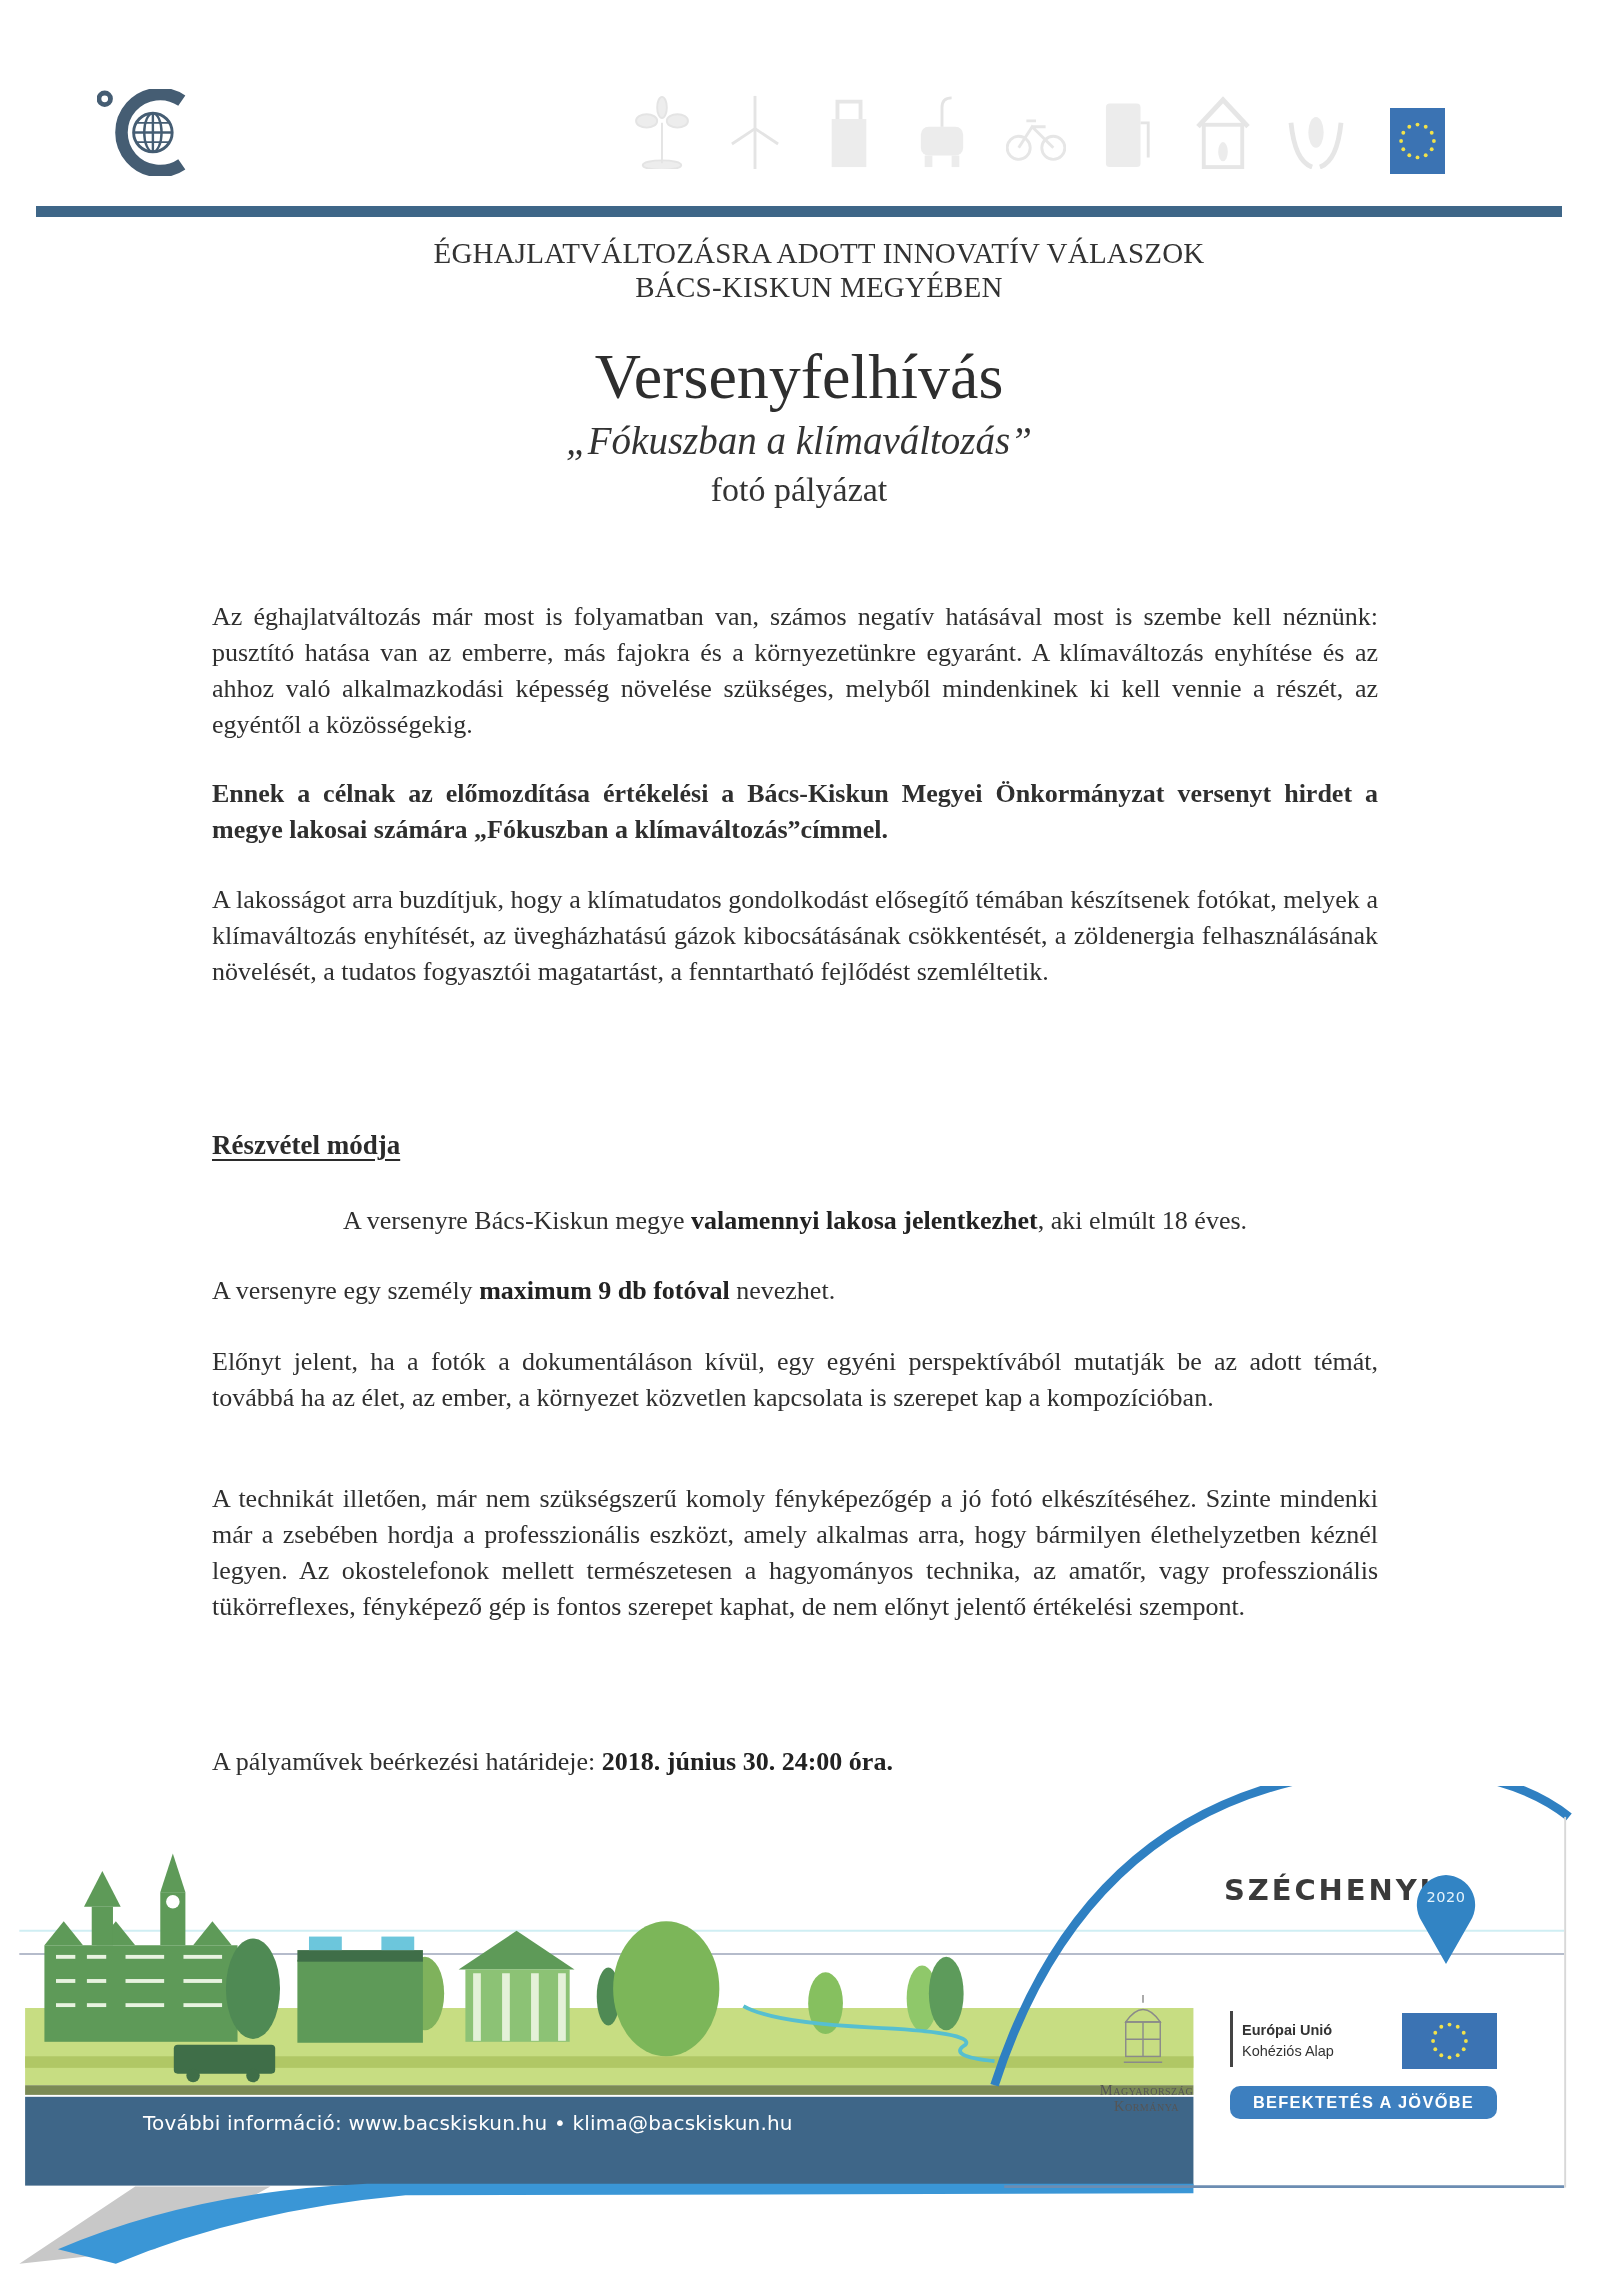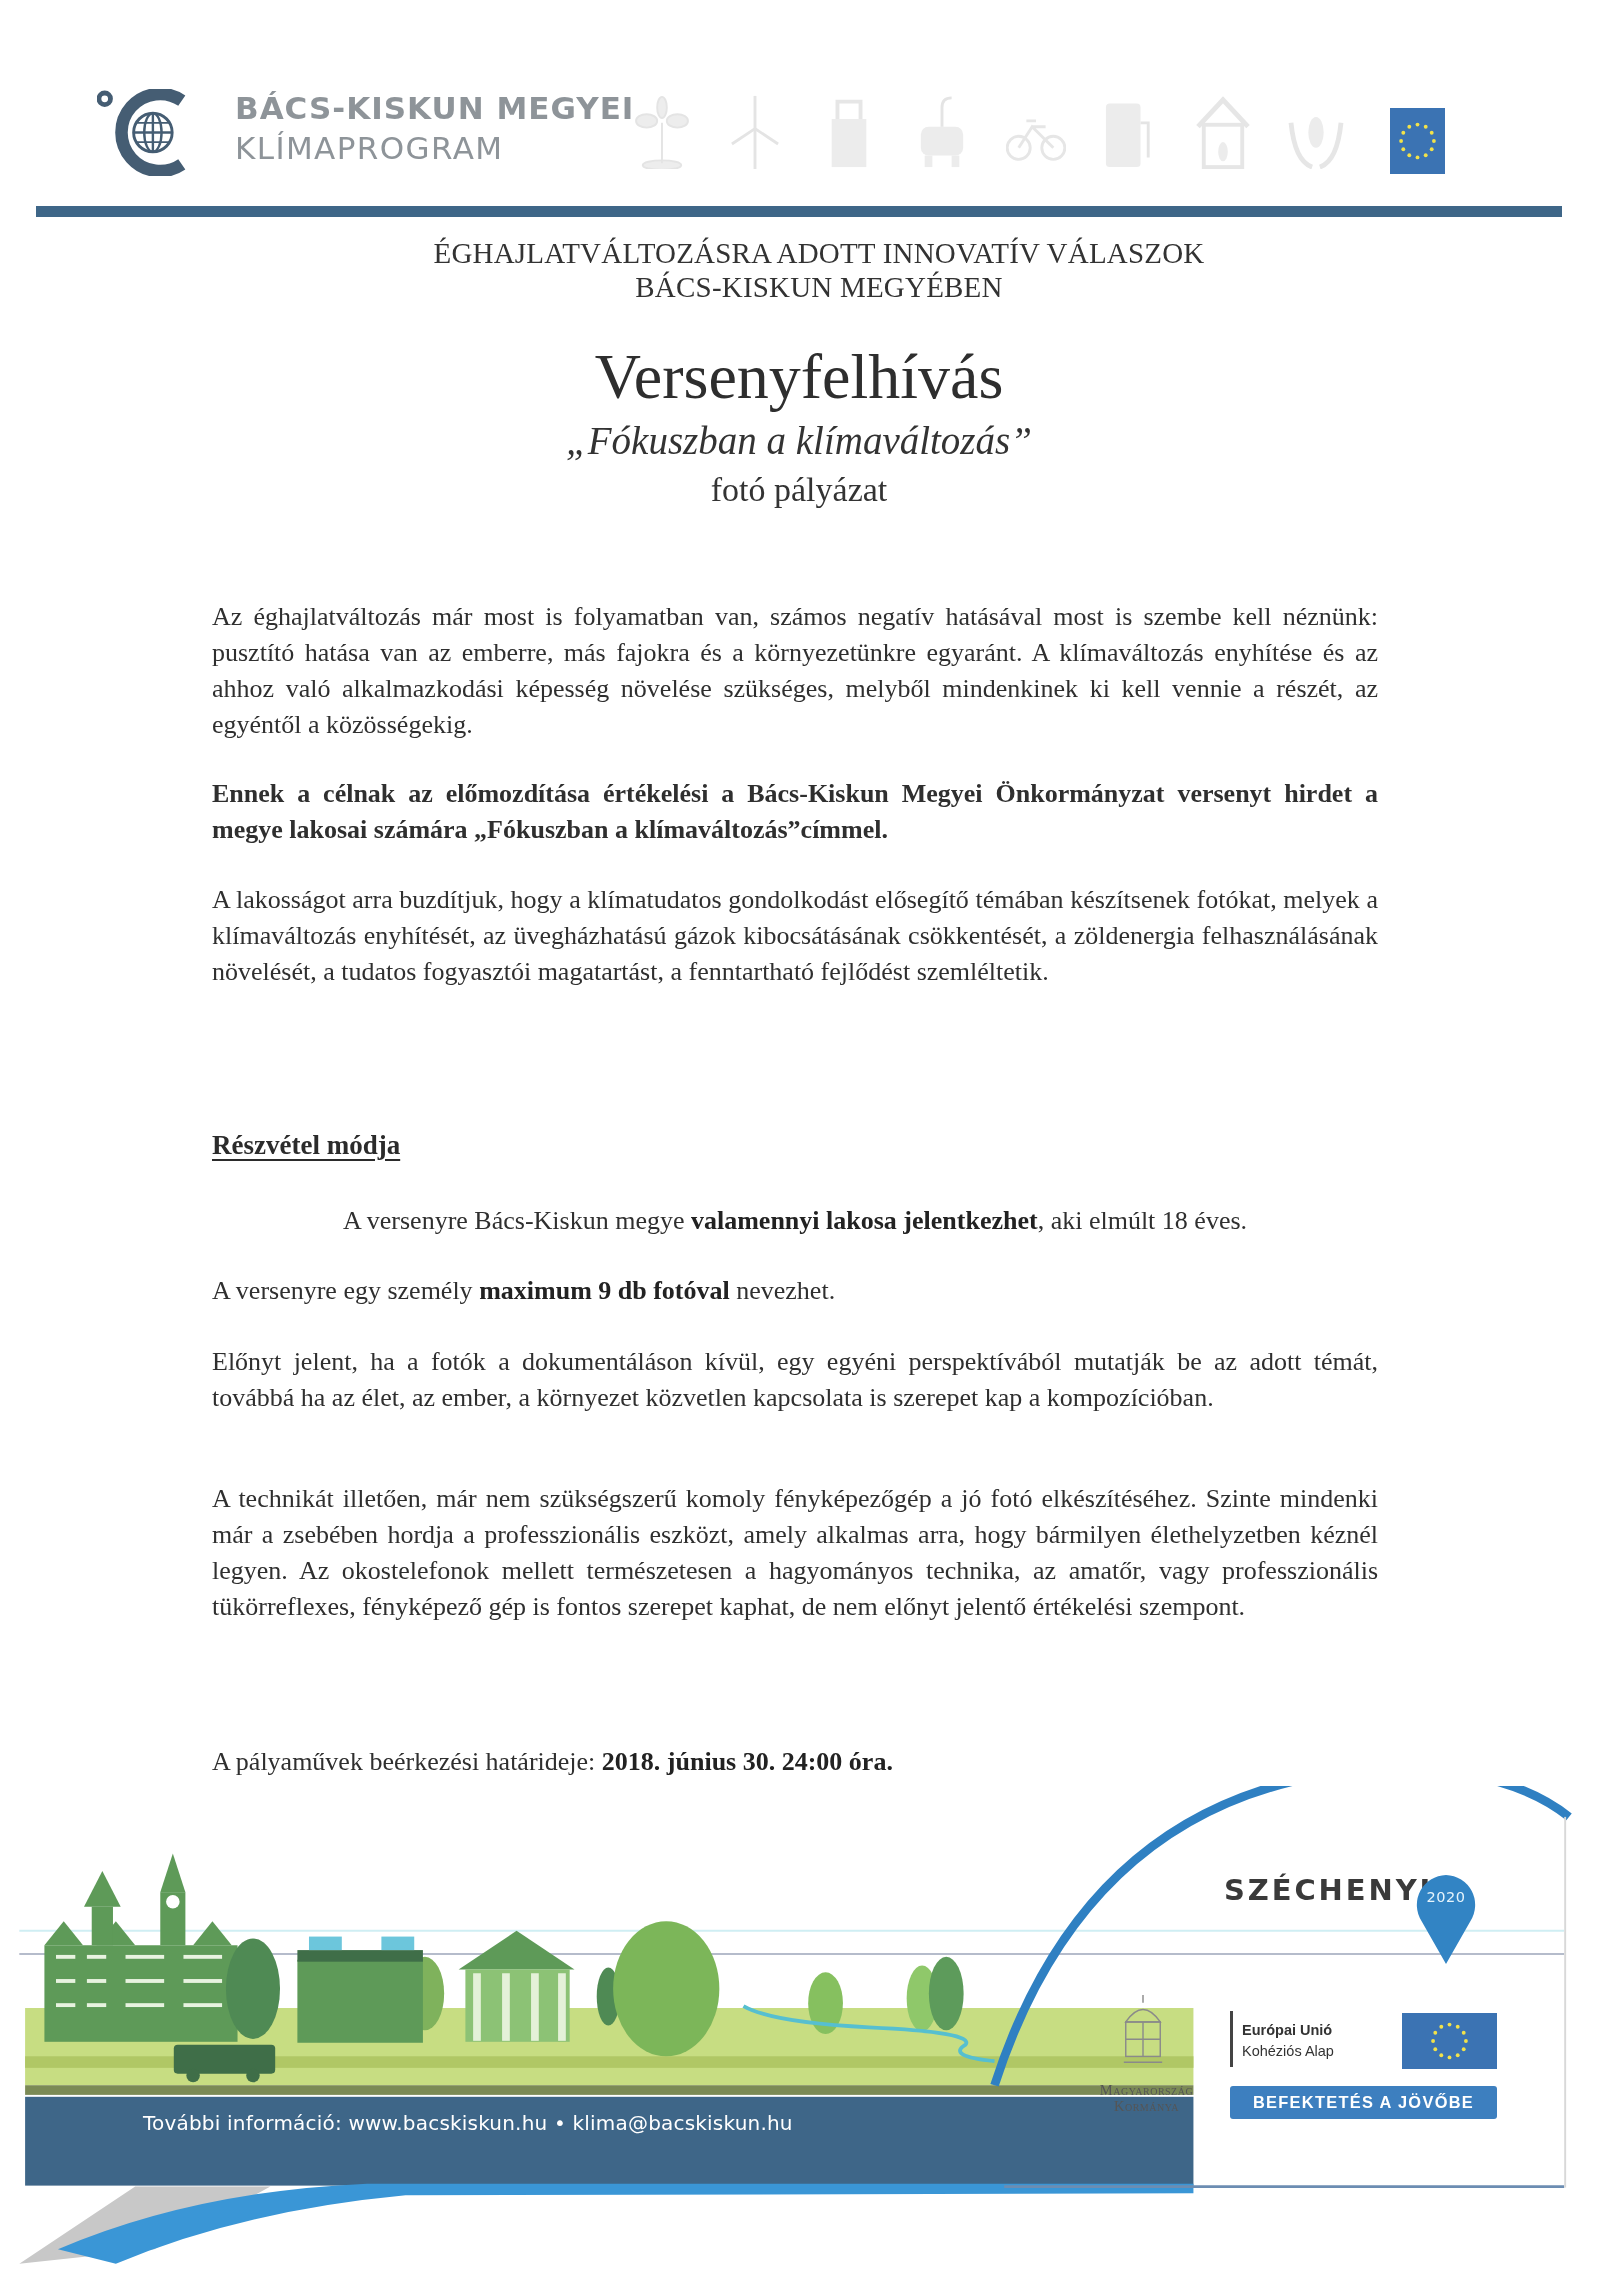--- a/index.html
+++ b/index.html
@@ -41,41 +41,37 @@
   .footer-art { position:absolute; left:0; top:1786px; width:1598px; height:500px; }
   .szechenyi { position:absolute; left:1224px; top:1873px; font-family:"DejaVu Sans", sans-serif; font-weight:bold; font-size:29px; letter-spacing:2.9px; color:#3a3a3a; }
   .pin { position:absolute; left:1414px; top:1873px; width:64px; height:93px; }
   .pin-text { position:absolute; left:1418px; top:1889px; width:56px; text-align:center; font-family:"DejaVu Sans", sans-serif; font-size:14.5px; color:#e6f4fb; letter-spacing:0.5px; }
   .gov-crest { position:absolute; left:1120px; top:1993px; width:46px; height:77px; }
   .gov-name { position:absolute; left:1074px; top:2082px; width:145px; text-align:center; font-size:14.5px; line-height:16.4px; color:#555; font-variant:small-caps; letter-spacing:0.5px; }
   .eu-divider { position:absolute; left:1230px; top:2011px; width:2.9px; height:56px; background:#444; }
   .eu-text { position:absolute; left:1242px; top:2020px; font-family:"Liberation Sans", sans-serif; font-size:14.5px; line-height:21px; color:#333; }
   .eu-text .t1 { font-weight:bold; }
   .eu-flag-bot { position:absolute; left:1402px; top:2013px; width:95px; height:56px; background:#3b73b3; }
-  .invest-btn { position:absolute; left:1230px; top:2086px; width:267px; height:33px; border-radius:3px; background:#3d7fbf; color:#ffffff; font-family:"Liberation Sans", sans-serif; font-weight:bold; font-size:16.4px; letter-spacing:1.3px; line-height:33px; text-align:center; }
+  .invest-btn { position:absolute; left:1230px; top:2086px; width:267px; height:33px; border-radius:10px; background:#3d7fbf; color:#ffffff; font-family:"Liberation Sans", sans-serif; font-weight:bold; font-size:16.4px; letter-spacing:1.3px; line-height:33px; text-align:center; }
   .info-text { position:absolute; left:143px; top:2111px; font-family:"DejaVu Sans", sans-serif; font-size:20px; color:#ffffff; letter-spacing:0.2px; }
 </style>
 </head>
 <body>
 
 <div class="header">
   <svg class="logo" viewBox="0 0 110 90">
     <circle cx="8" cy="10" r="6" fill="none" stroke="#455d73" stroke-width="5"></circle>
     <path d="M88 12 A40 40 0 1 0 88 78" fill="none" stroke="#455d73" stroke-width="13"></path>
     <circle cx="58" cy="45" r="20" fill="none" stroke="#455d73" stroke-width="3"></circle>
     <ellipse cx="58" cy="45" rx="9" ry="20" fill="none" stroke="#455d73" stroke-width="2.5"></ellipse>
     <line x1="38" y1="45" x2="78" y2="45" stroke="#455d73" stroke-width="2.5"></line>
     <line x1="41" y1="35" x2="75" y2="35" stroke="#455d73" stroke-width="2"></line>
     <line x1="41" y1="55" x2="75" y2="55" stroke="#455d73" stroke-width="2"></line>
     <line x1="58" y1="25" x2="58" y2="65" stroke="#455d73" stroke-width="2.5"></line>
   </svg>
-  <div class="brand">
-    <div class="l1">BÁCS-KISKUN MEGYEI</div>
-    <div class="l2">KLÍMAPROGRAM</div>
-  </div>
 
   <div class="pictos">
     <svg class="picto" viewBox="0 0 60 78">
         <g fill="#ededed" stroke="#e4e4e4" stroke-width="2">
           <ellipse cx="30" cy="74" rx="20" ry="5"></ellipse>
           <line x1="30" y1="72" x2="30" y2="30"></line>
           <ellipse cx="14" cy="28" rx="11" ry="7"></ellipse>
           <ellipse cx="46" cy="28" rx="11" ry="7"></ellipse>
           <ellipse cx="30" cy="14" rx="5" ry="11"></ellipse>
         </g>

